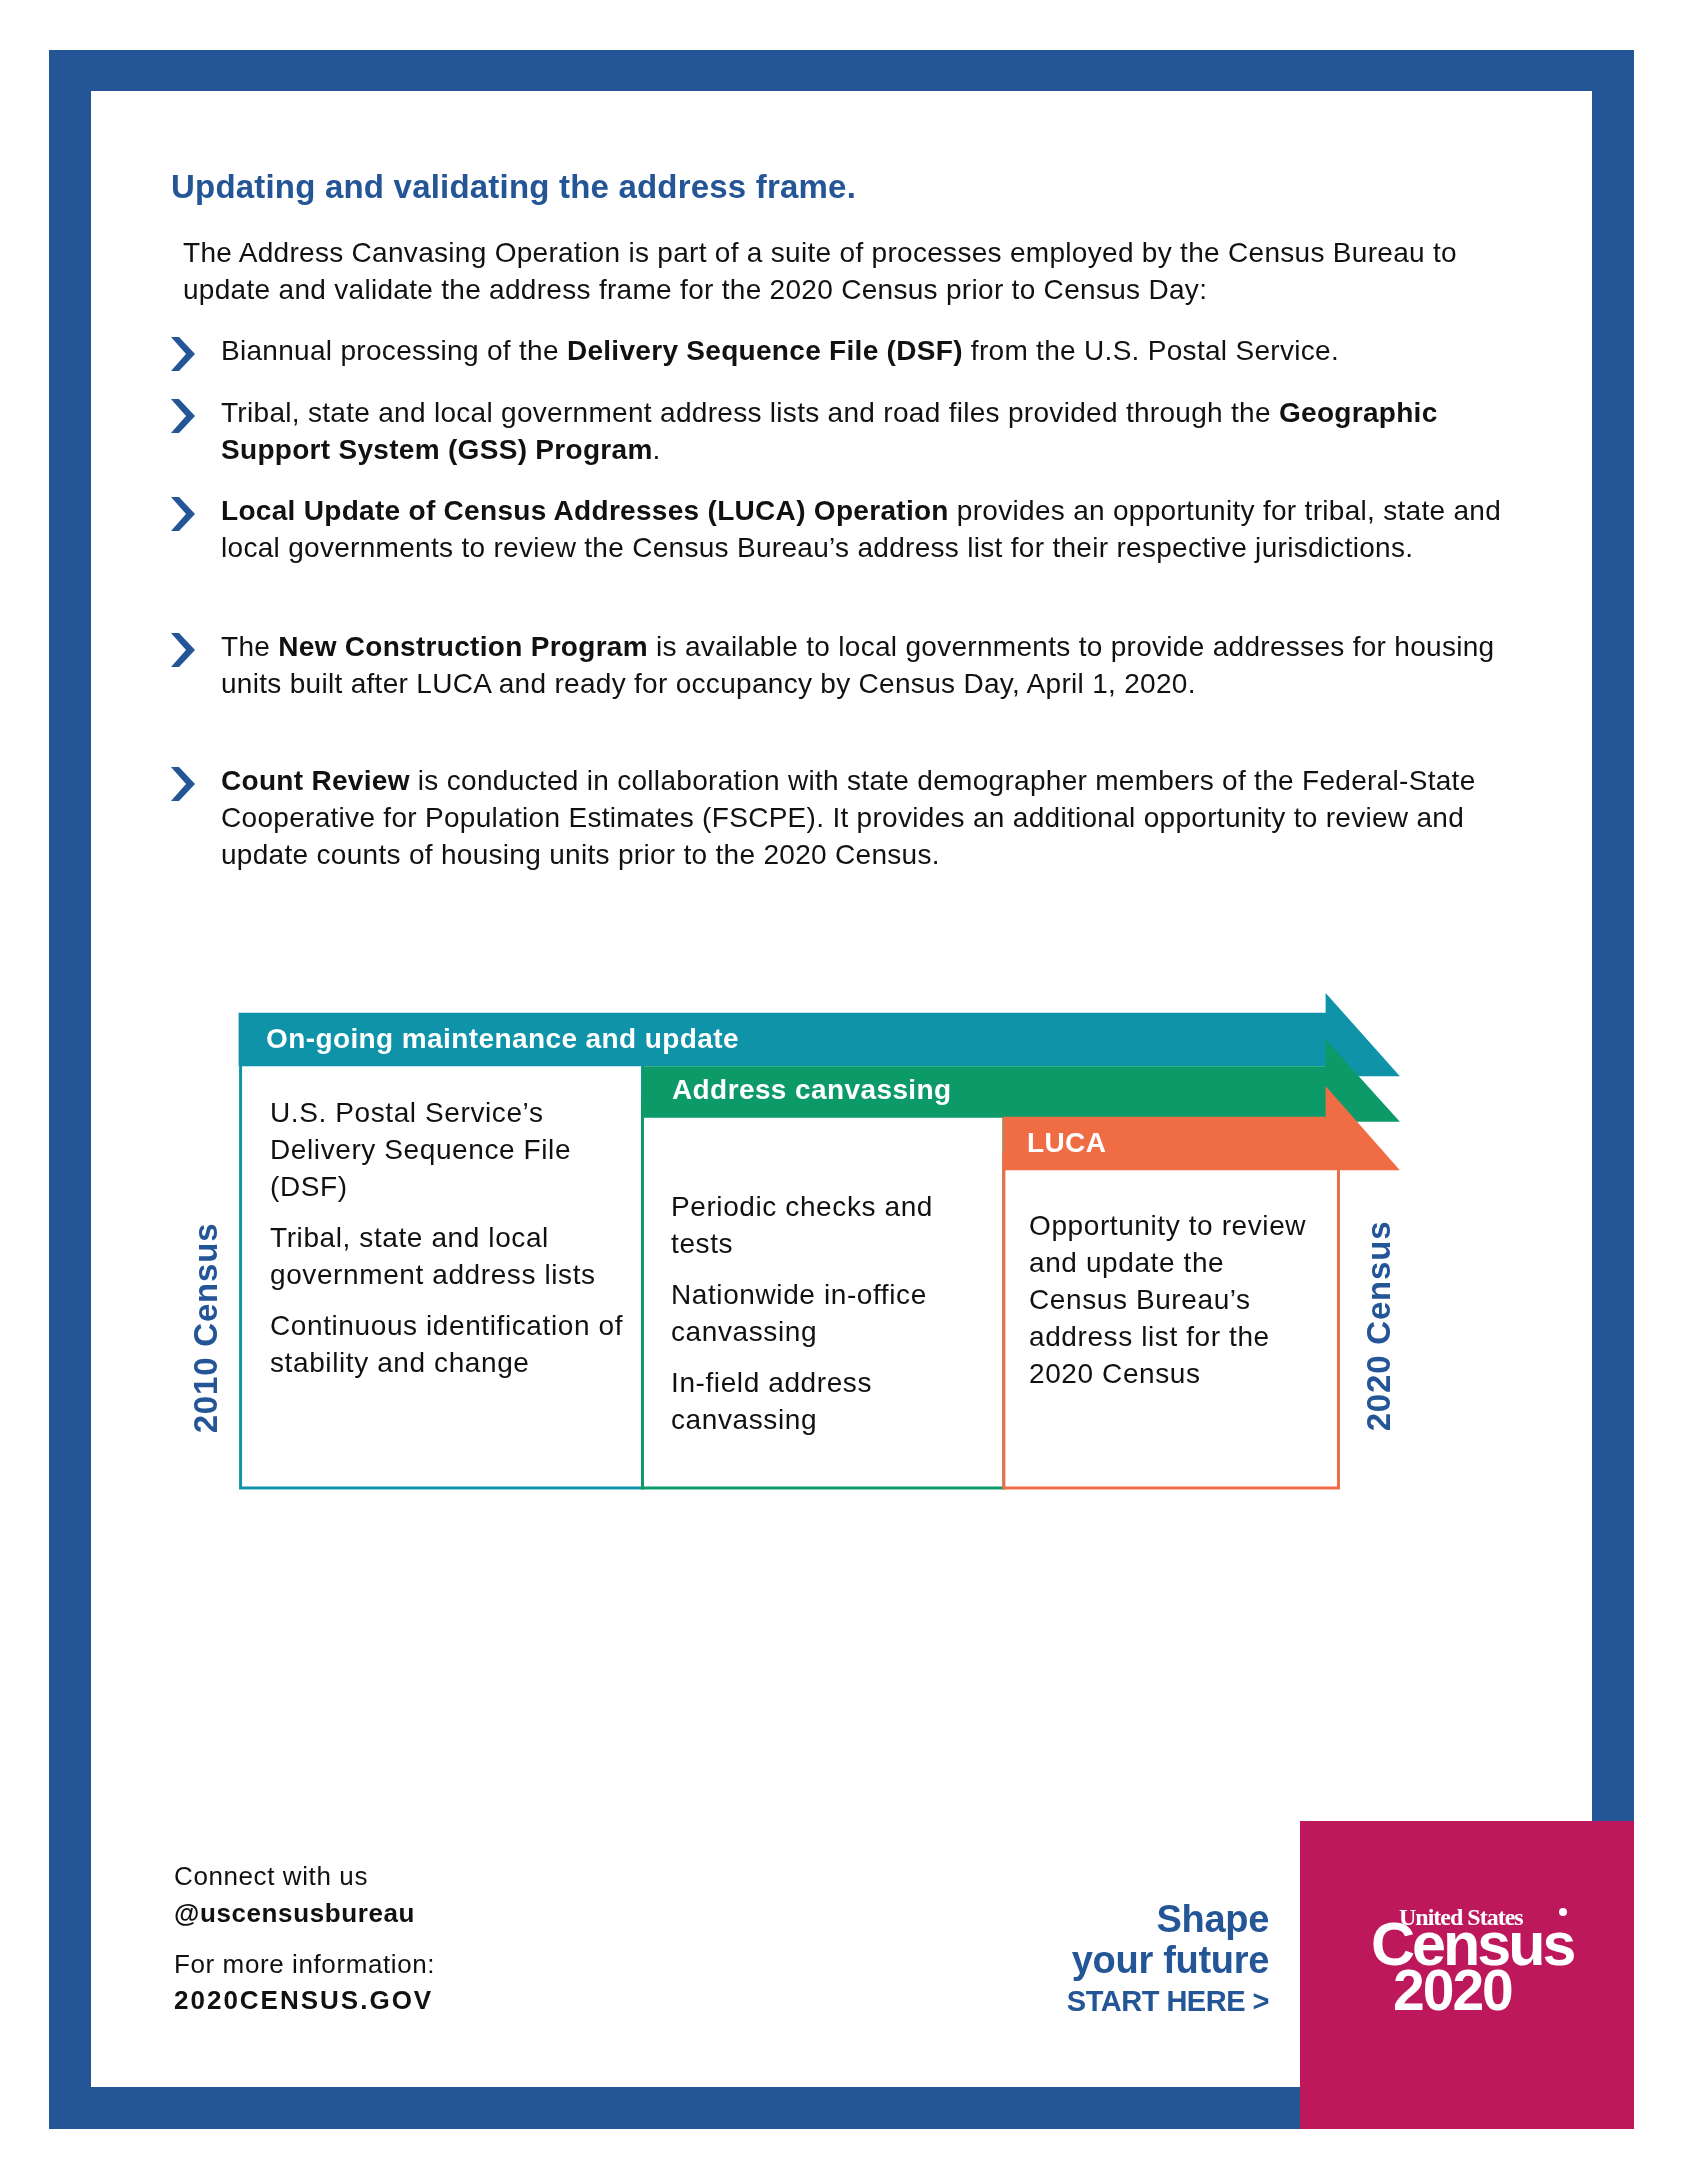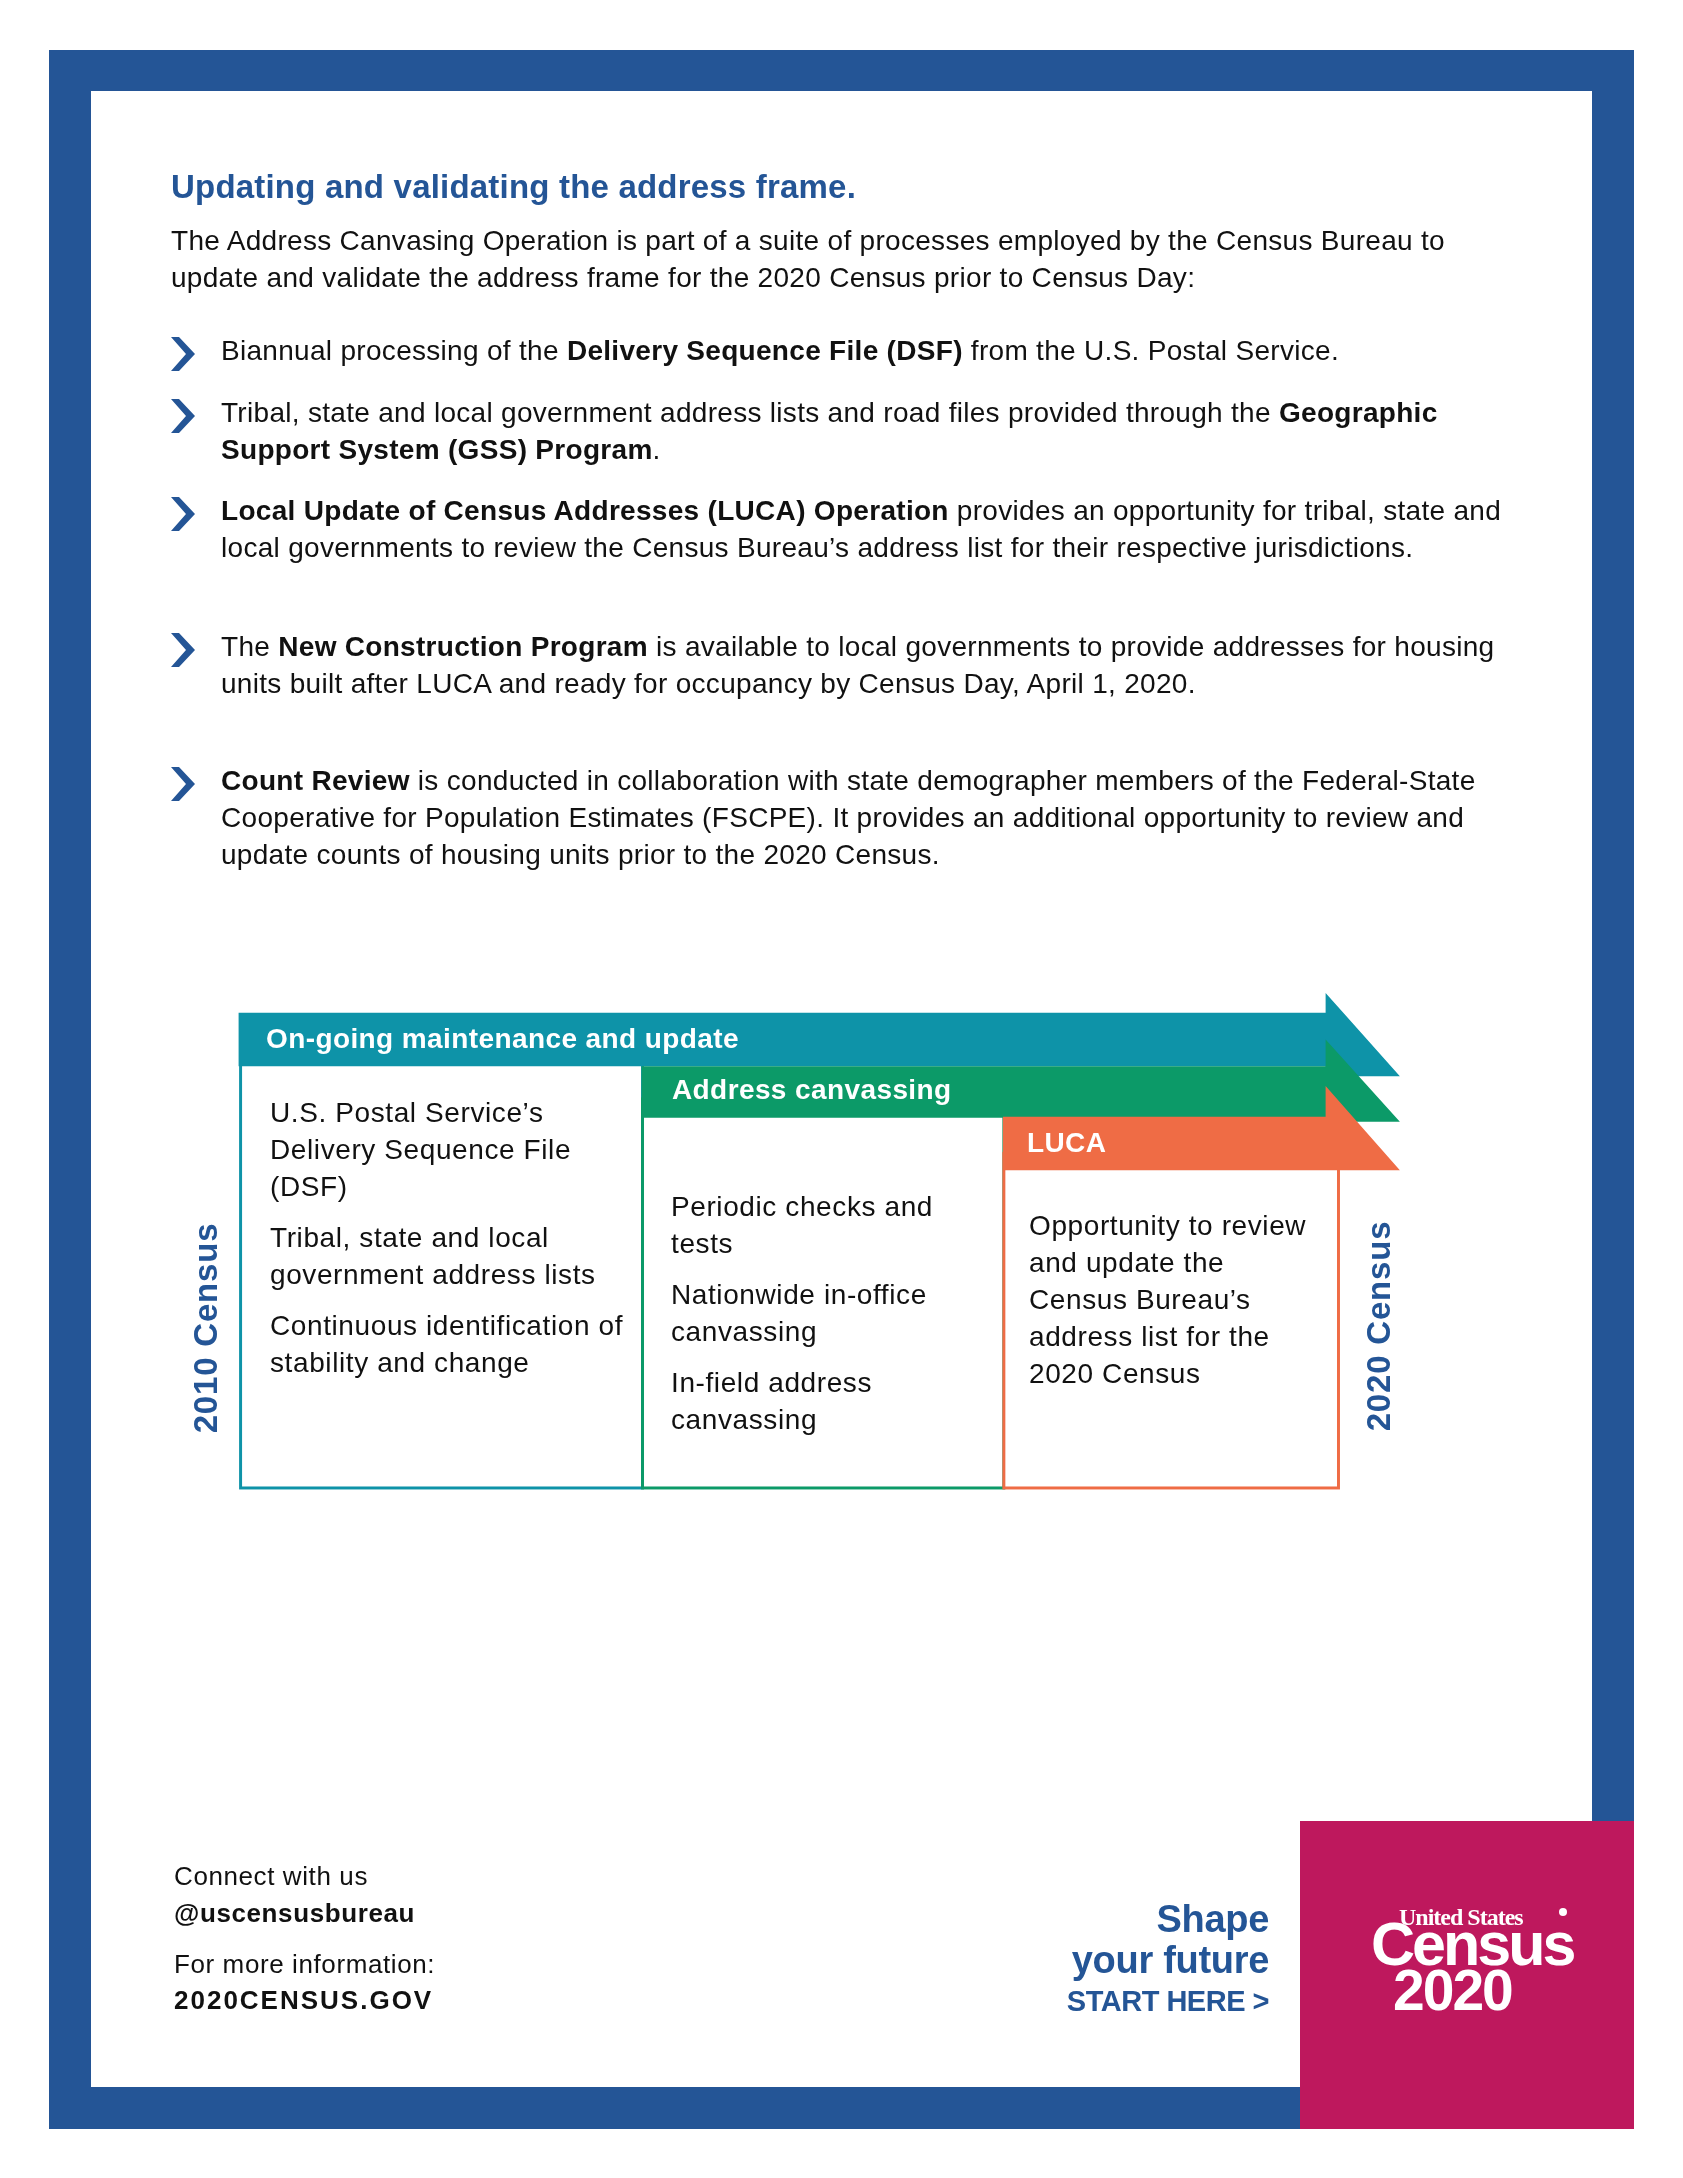--- a/index.html
+++ b/index.html
@@ -3,21 +3,21 @@
 <meta charset="utf-8">
 <style>
   html, body { margin: 0; padding: 0; background: #ffffff; }
   body { width: 1683px; height: 2178px; position: relative; overflow: hidden;
          font-family: "Liberation Sans", "DejaVu Sans", sans-serif; color: #111; }
 
   .frame-outer { position: absolute; left: 49px; top: 50px; width: 1585px; height: 2079px; background: #245596; }
   .frame-inner { position: absolute; left: 91px; top: 91px; width: 1501px; height: 1996px; background: #ffffff; }
 
   .title { position: absolute; left: 171px; top: 168px; font-size: 33px; font-weight: bold; color: #245596; margin: 0; letter-spacing: 0.2px; }
-  .intro { position: absolute; left: 171px; top: 222px; width: 1366px; font-size: 28px; line-height: 37px; margin: 0; color: #111; letter-spacing: 0.3px; }
+  .intro { position: absolute; left: 171px; top: 222px; width: 1366px; font-size: 28px; line-height: 37px; margin: 12px; color: #111; letter-spacing: 0.3px; }
 
   .bullets { position: absolute; left: 171px; top: 0; width: 1366px; margin: 0; padding: 0; list-style: none; }
   .bullet { position: absolute; left: 0; width: 1366px; }
   .chev { position: absolute; left: 0; top: 5px; width: 24px; height: 34px; }
   .chev svg { display: block; }
   .btext { position: absolute; left: 50px; width: 1317px; font-size: 28px; line-height: 37px; color: #111; letter-spacing: 0.3px; }
   .btext b { font-weight: bold; }
 
   
   .diagram { position: absolute; left: 1px; top: 0; width: 1683px; height: 1584px; pointer-events: none; }

